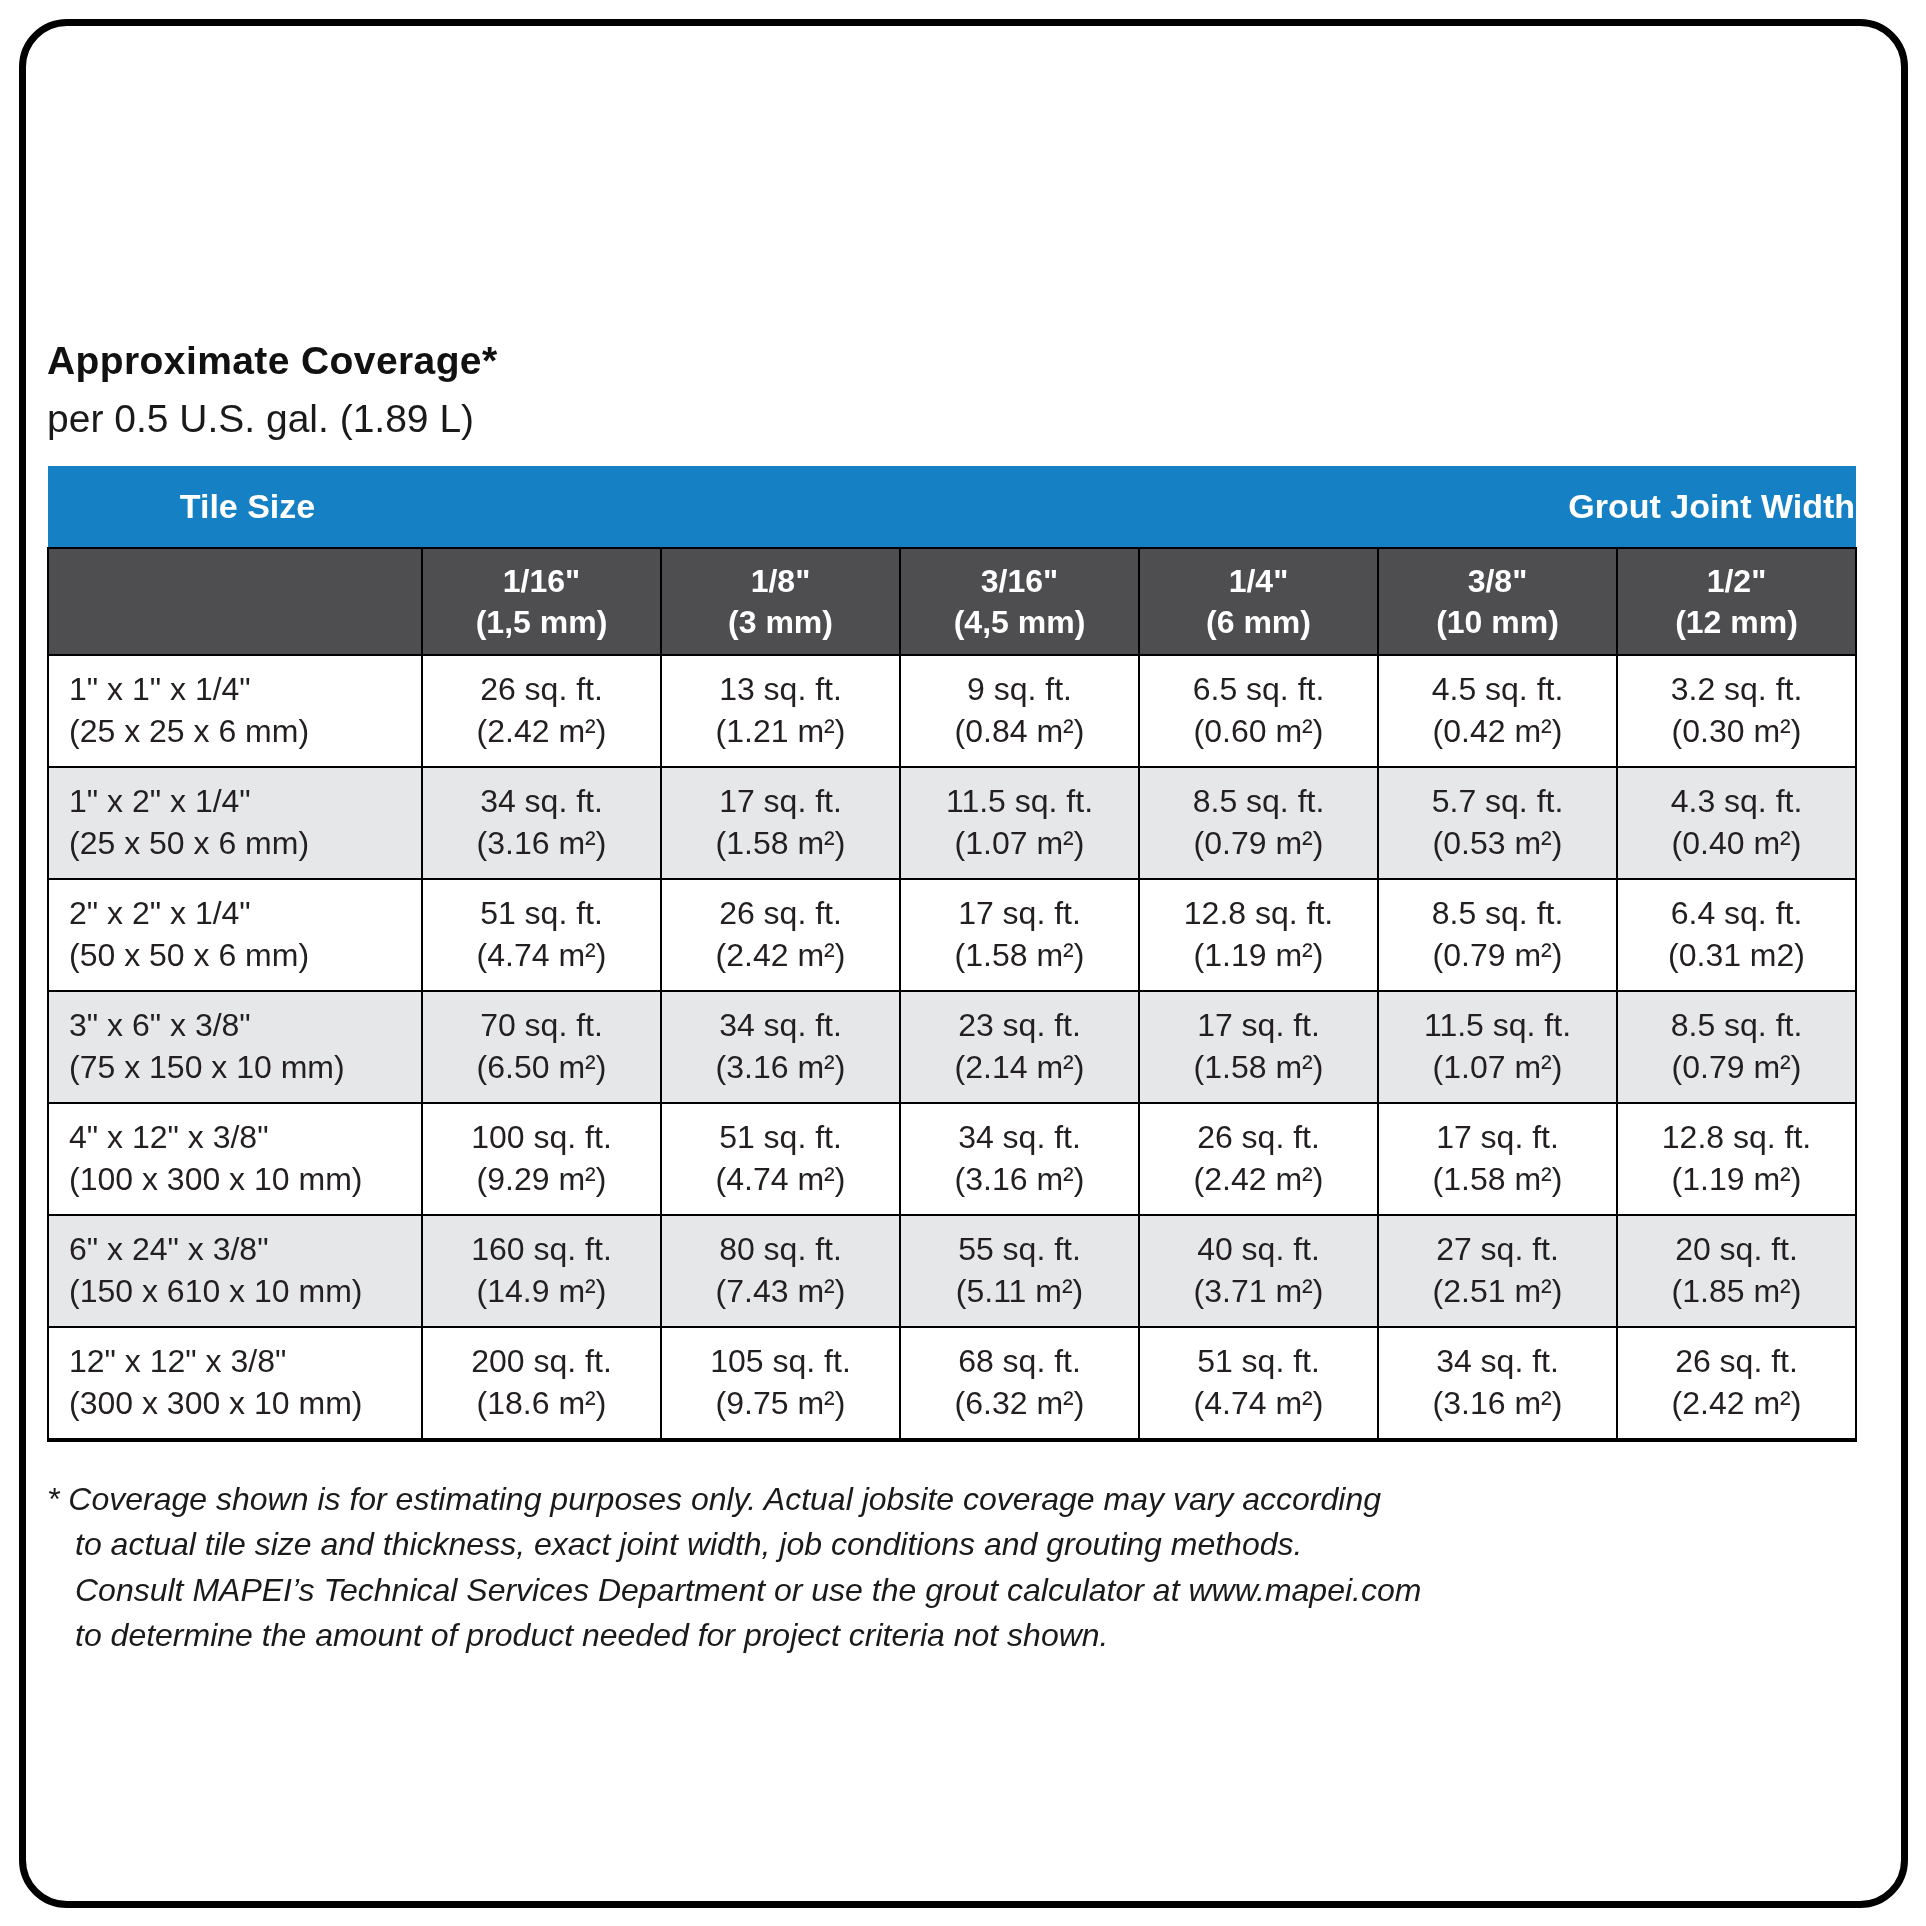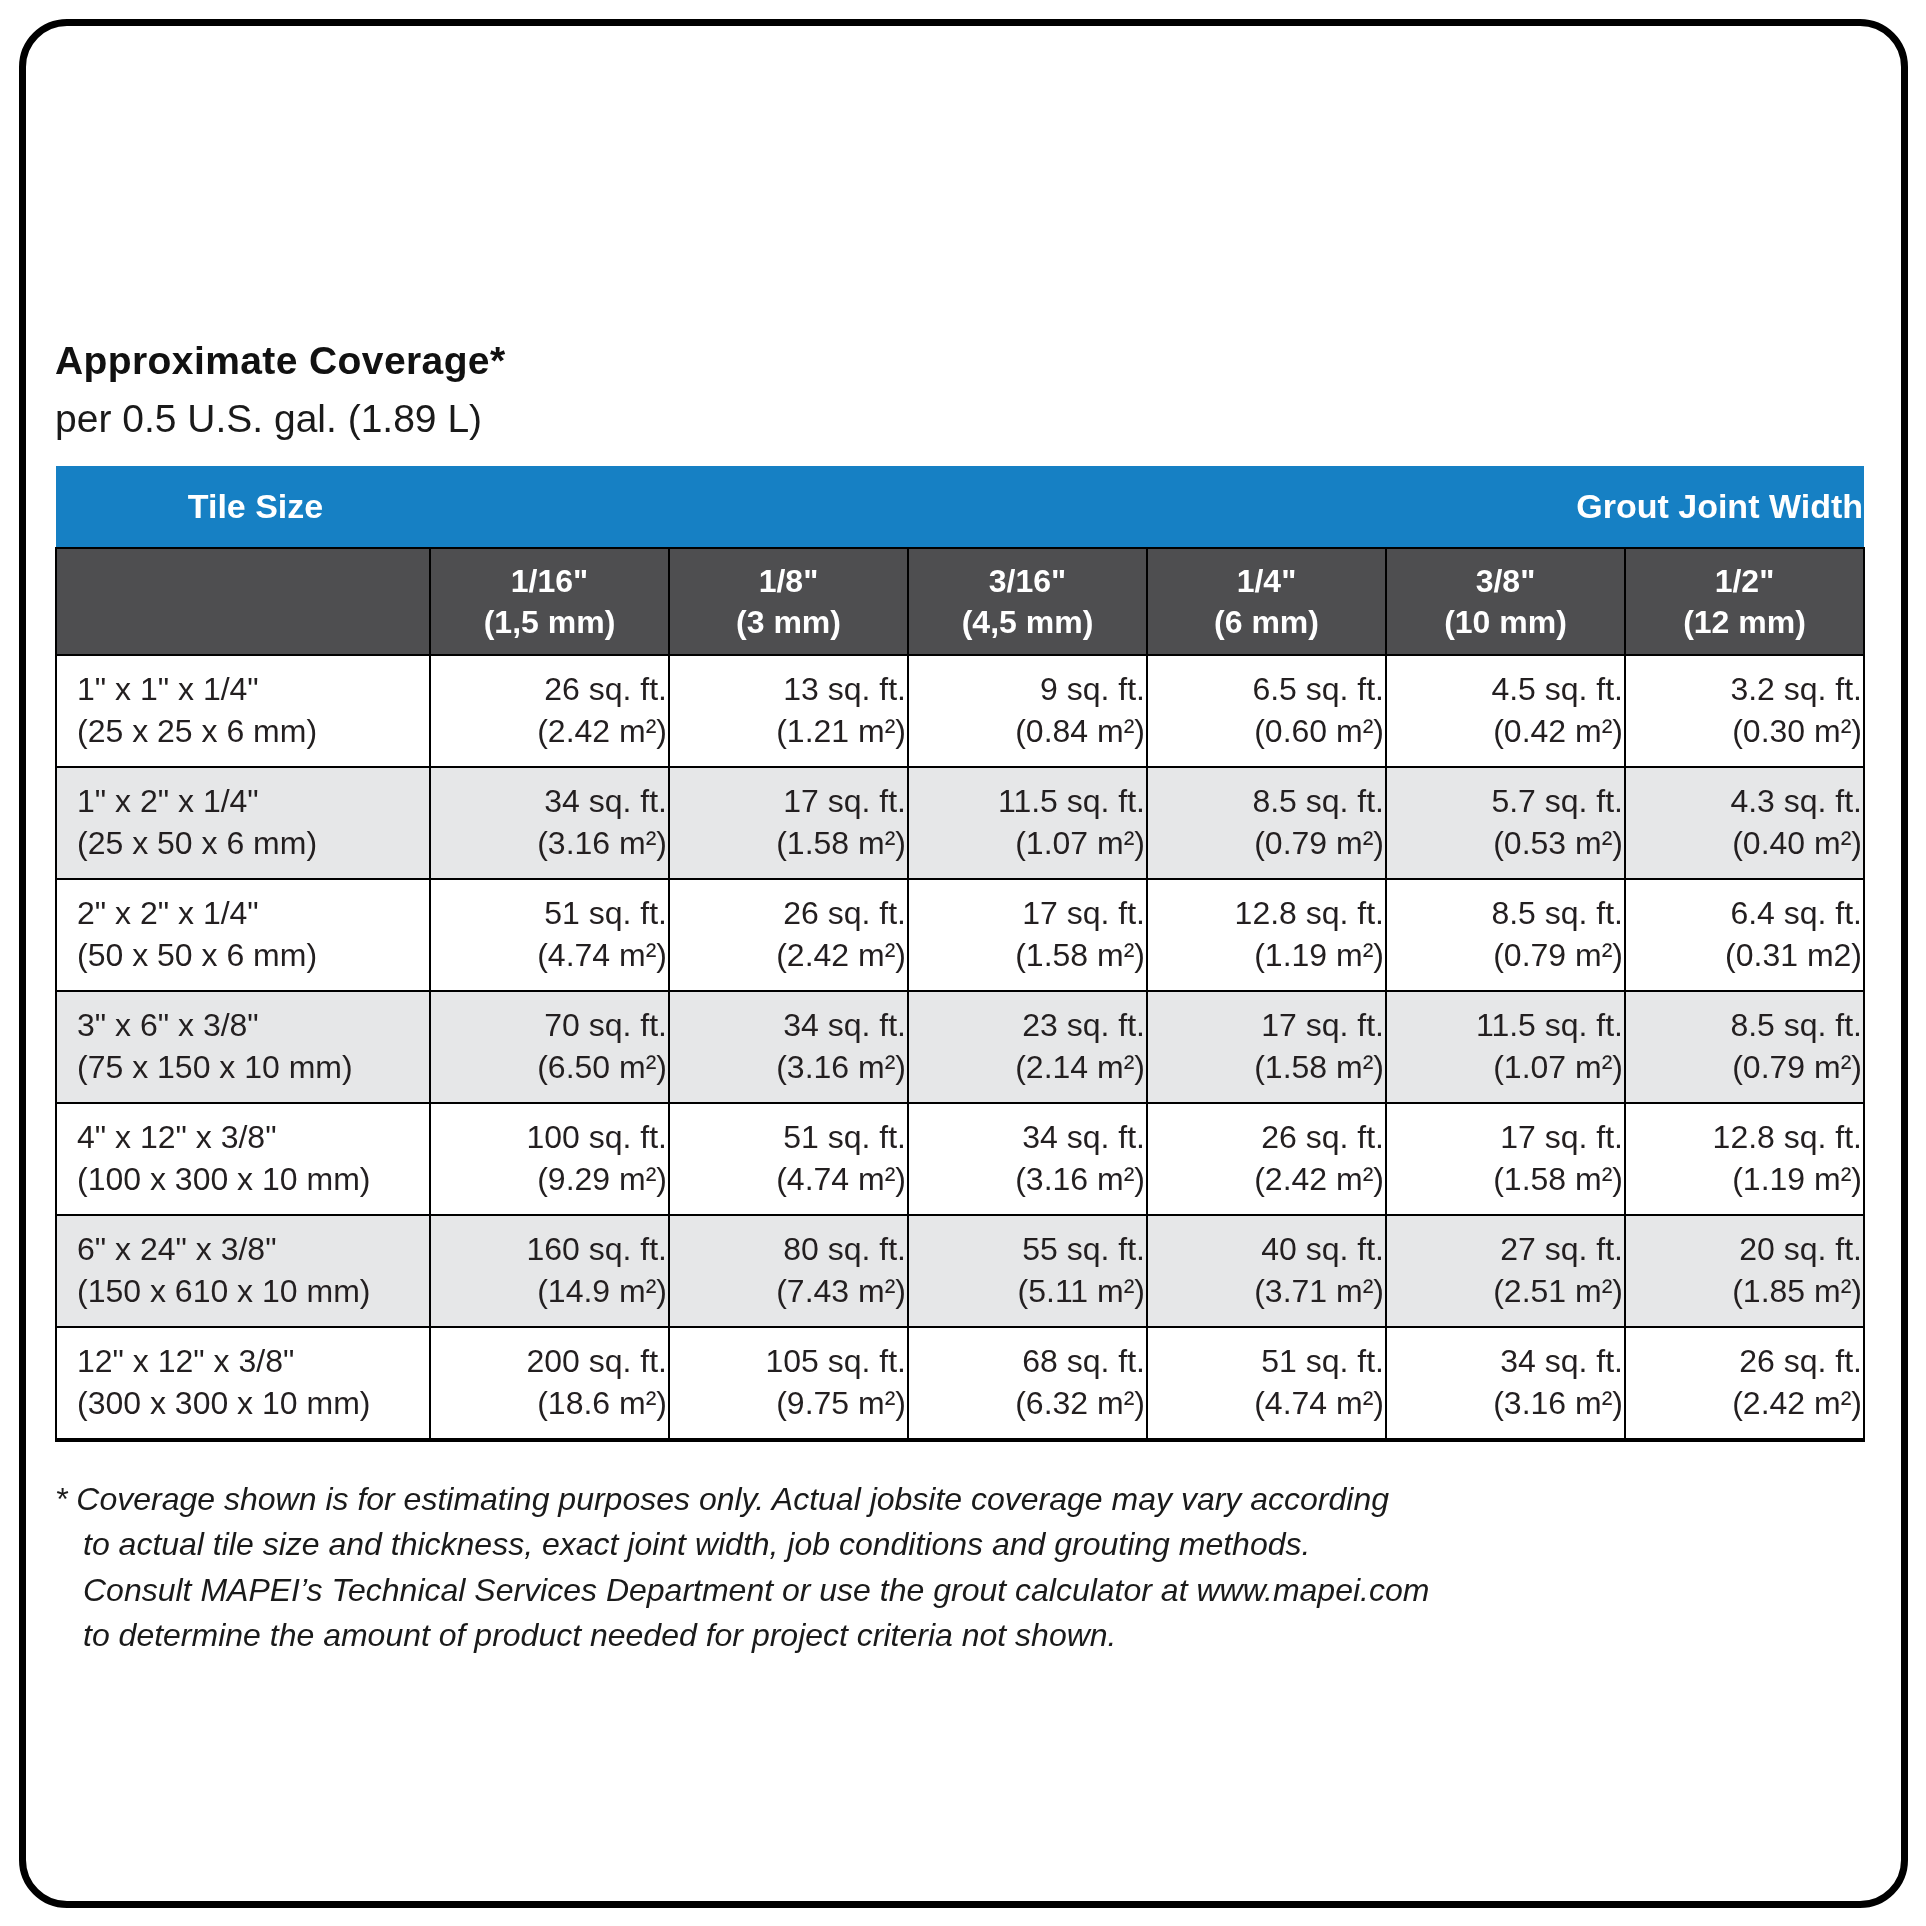--- a/index.html
+++ b/index.html
@@ -5,21 +5,21 @@
   html,body{margin:0;padding:0}
   body{
     width:1926px;height:1926px;position:relative;background:#ffffff;
     font-family:"Liberation Sans",sans-serif;color:#231f20;
     -webkit-font-smoothing:antialiased;
   }
   .frame{
     position:absolute;inset:18.5px;border:7px solid #000;border-radius:48px;
     pointer-events:none;
   }
-  .content{position:absolute;left:55px;top:339px;width:1809px}
+  .content{position:absolute;left:47px;top:339px;width:1809px}
   .title{margin:0;font-size:39px;font-weight:700;letter-spacing:0.4px;color:#111}
   .subtitle{margin-top:14px;font-size:39px;color:#1a1a1a}
 
   table{
     border-collapse:collapse;table-layout:fixed;width:100%;
     margin-top:25px;border-bottom:4.6px solid #000;
   }
   col.c-tile{width:374px}
   col.c-d{width:239px}
 
@@ -31,21 +31,21 @@
   th.th-gjw{text-align:right}
 
   tr.sub-row th{
     background:#4e4e50;color:#fff;font-size:32px;font-weight:700;
     height:103px;border:2.3px solid #000;text-align:center;vertical-align:middle;
     line-height:1.28;
   }
   tr.sub-row th span{display:block}
 
   tbody td{
-    border:2.3px solid #000;font-size:32px;line-height:1.3;text-align:right;
+    border:2.3px solid #000;font-size:32px;line-height:1.3;text-align:center;
     height:108px;vertical-align:middle;background:#ffffff;
   }
   tbody td span{display:block}
   td.tile{text-align:left;padding-left:20px}
   tbody tr:nth-child(even) td{background:#e6e7e8}
 
   .footnote{margin-top:35px;font-size:32px;font-style:italic;line-height:1.42;color:#1a1a1a}
   .footnote .fl{padding-left:28px}
   .footnote .fl.first{padding-left:0}
 </style>

